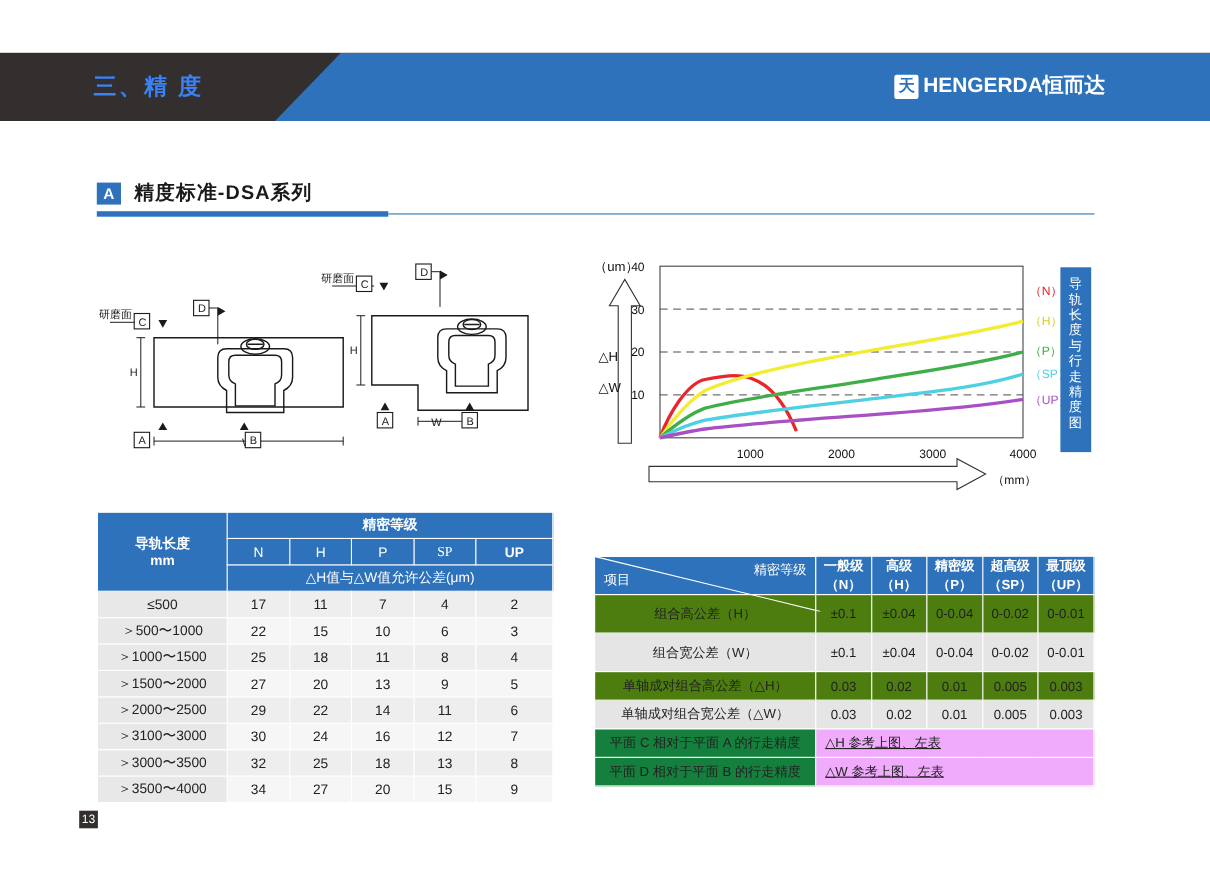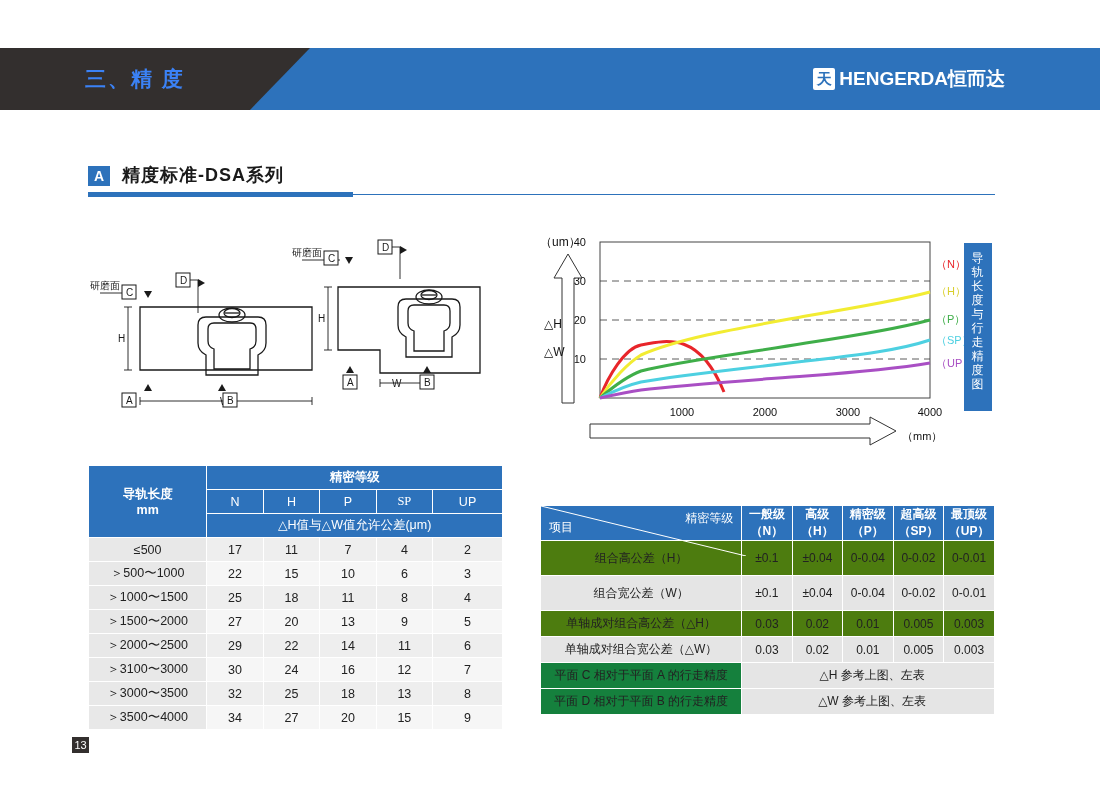--- a/index.html
+++ b/index.html
@@ -72,21 +72,21 @@
   .t1 .lead{background:#e8e8e8;color:#222;}
   .t1 .cell{background:#eeeeee;color:#222;}
   .t1 .cellalt{background:#f6f6f6;color:#222;}
 
   .t2{position:absolute;left:540px;top:505px;width:455px;}
   .t2 td,.t2 th{border:1px solid #ffffff;text-align:center;padding:0;height:25px;font-size:12px;}
   .t2 .hd{background:#2d72bb;color:#fff;font-weight:bold;font-size:12px;}
   .t2 .c{background:#4d7c0f;}
   .t2 .c2{background:#e5e5e5;}
   .t2 .left{text-align:center;}
-  .t2 .plain{background:#e5e5e5;text-align:center;padding-left:8px;}
+  .t2 .plain{background:#f0abfc;text-align:left;padding-left:8px;text-decoration:underline;}
   .t2 .plainC{background:#15803d;text-align:center;margin-top:40px;}
   .diag-cell{position:relative;background:#2d72bb;color:#fff;height:50px;}
   .diag-cell .tr{position:absolute;right:8px;top:4px;font-size:12px;}
   .diag-cell .bl{position:absolute;left:8px;bottom:4px;font-size:12px;}
   .diag-cell svg{position:absolute;left:0;top:0;}
   
   .pagenum{
     position:absolute;left:72px;top:737px;width:17px;height:16px;background:#332f2e;
     color:#fff;font-size:11px;text-align:center;line-height:16px;
   }
@@ -251,21 +251,21 @@
       <div>导轨长度</div>
       <div>mm</div>
     </td>
     <td class="hd" colspan="5">精密等级</td>
   </tr>
   <tr>
     <td class="hd2" style="width:58px;">N</td>
     <td class="hd2" style="width:58px;">H</td>
     <td class="hd2" style="width:58px;">P</td>
     <td class="hd2" style="width:58px;font-family:Liberation Serif, serif;">SP</td>
-    <td class="hd2" style="width:72px;">UP</td>
+    <td class="hd2" style="width:72px;font-weight:bold;">UP</td>
   </tr>
   <tr>
     <td class="hd2" colspan="5">△H值与△W值允许公差(μm)</td>
   </tr>
 
   <tr>
     <td class="lead">≤500</td>
     <td class="cell">17</td>
     <td class="cell">11</td>
     <td class="cell">7</td>

